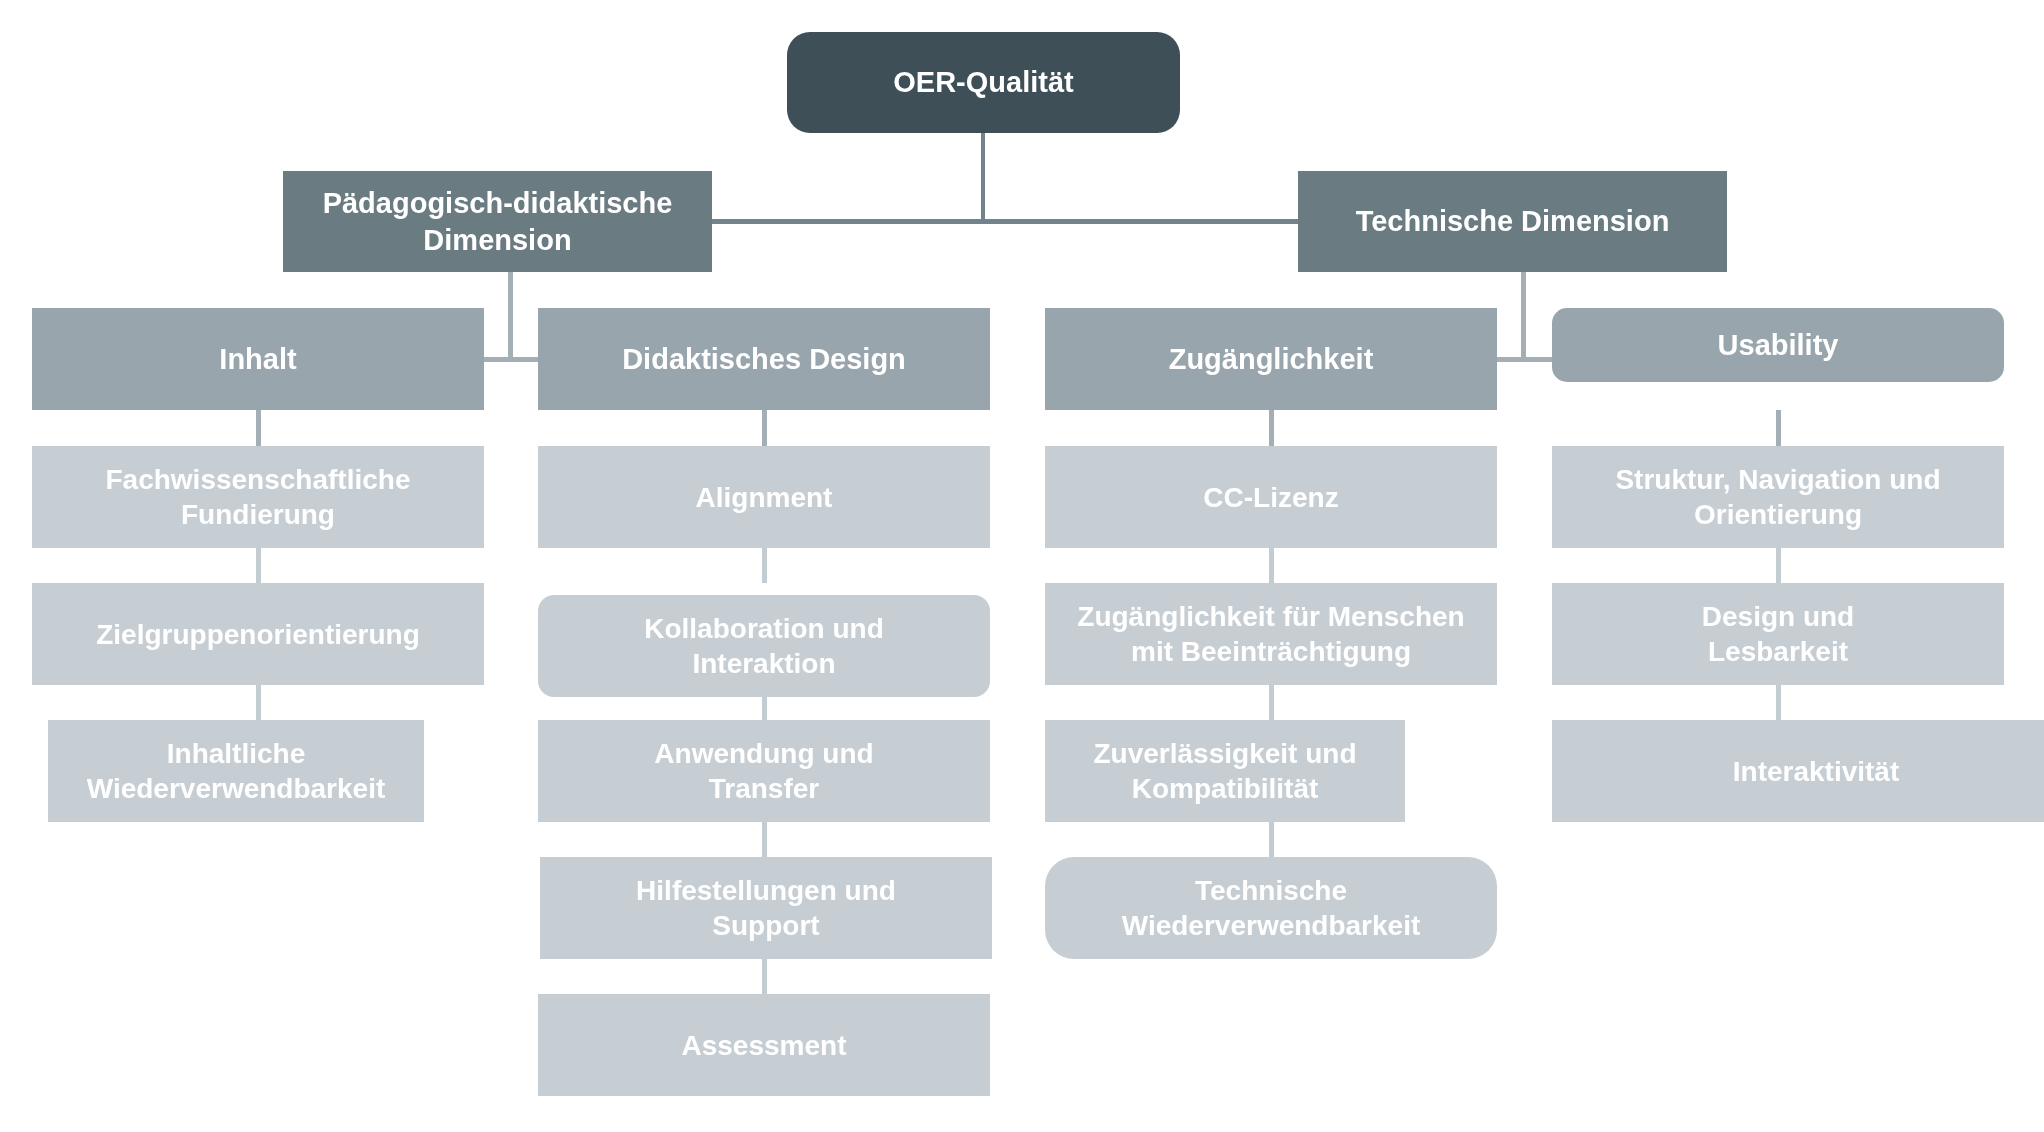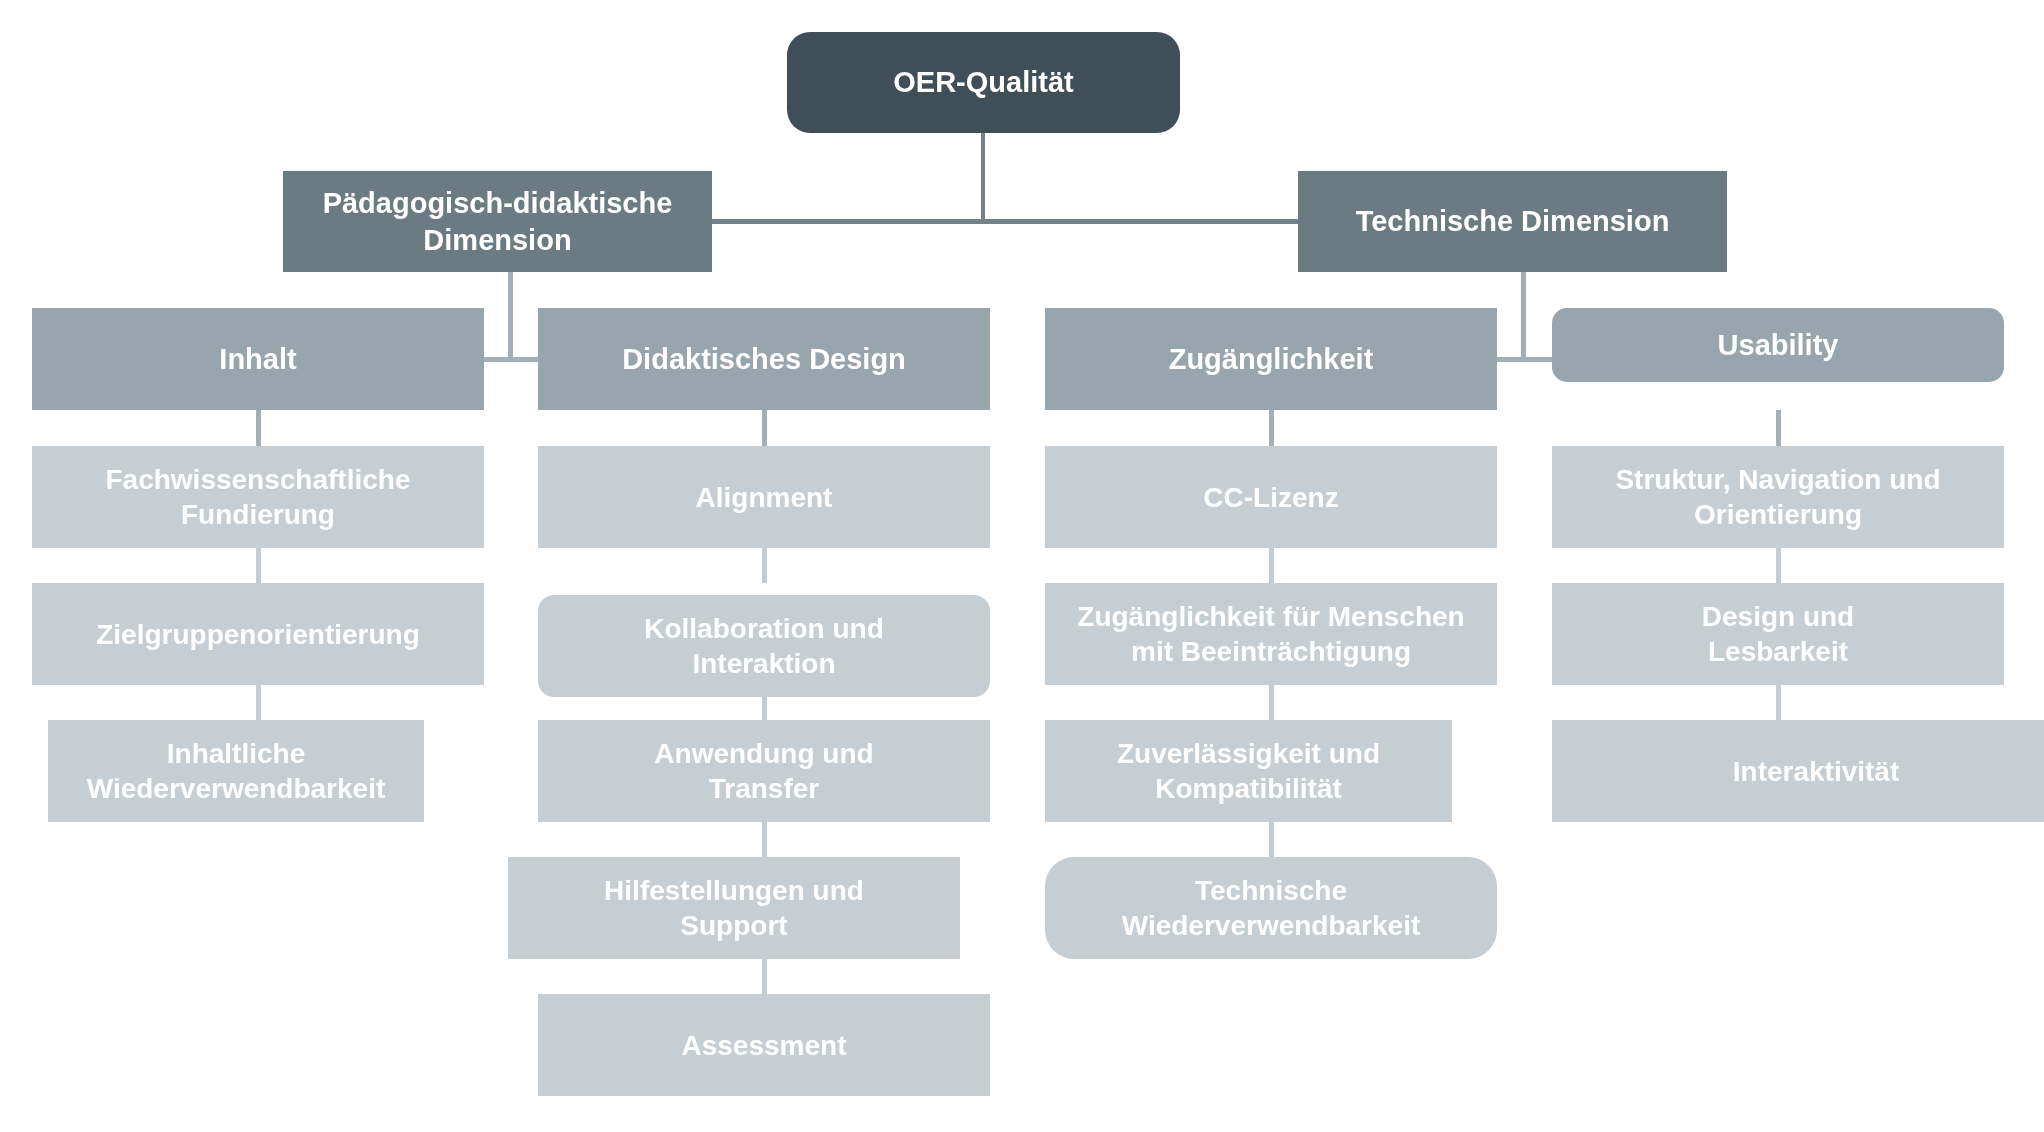--- a/index.html
+++ b/index.html
@@ -90,28 +90,28 @@
 Fundierung</div>
   <div class="node lvl4" style="left:32px;top:583px;width:452px;height:102px;">Zielgruppenorientierung</div>
   <div class="node lvl4" style="left:48px;top:720px;width:376px;height:102px;">Inhaltliche
 Wiederverwendbarkeit</div>
 
   <div class="node lvl4" style="left:538px;top:446px;width:452px;height:102px;">Alignment</div>
   <div class="node lvl4" style="left:538px;top:595px;width:452px;height:102px;border-radius:16px;">Kollaboration und
 Interaktion</div>
   <div class="node lvl4" style="left:538px;top:720px;width:452px;height:102px;">Anwendung und
 Transfer</div>
-  <div class="node lvl4" style="left:508px;top:857px;width:452px;height:102px;">Hilfestellungen und
+  <div class="node lvl4" style="left:540px;top:857px;width:452px;height:102px;">Hilfestellungen und
 Support</div>
   <div class="node lvl4" style="left:538px;top:994px;width:452px;height:102px;">Assessment</div>
 
   <div class="node lvl4" style="left:1045px;top:446px;width:452px;height:102px;">CC-Lizenz</div>
   <div class="node lvl4" style="left:1045px;top:583px;width:452px;height:102px;">Zugänglichkeit für Menschen
 mit Beeinträchtigung</div>
-  <div class="node lvl4" style="left:1045px;top:720px;width:407px;height:102px;">Zuverlässigkeit und
+  <div class="node lvl4" style="left:1045px;top:720px;width:360px;height:102px;">Zuverlässigkeit und
 Kompatibilität</div>
   <div class="node lvl4" style="left:1045px;top:857px;width:452px;height:102px;border-radius:29px;">Technische
 Wiederverwendbarkeit</div>
 
   <div class="node lvl4" style="left:1552px;top:446px;width:452px;height:102px;">Struktur, Navigation und
 Orientierung</div>
   <div class="node lvl4" style="left:1552px;top:583px;width:452px;height:102px;">Design und
 Lesbarkeit</div>
   <div class="node lvl4" style="left:1552px;top:720px;width:528px;height:102px;">Interaktivität</div>
 

